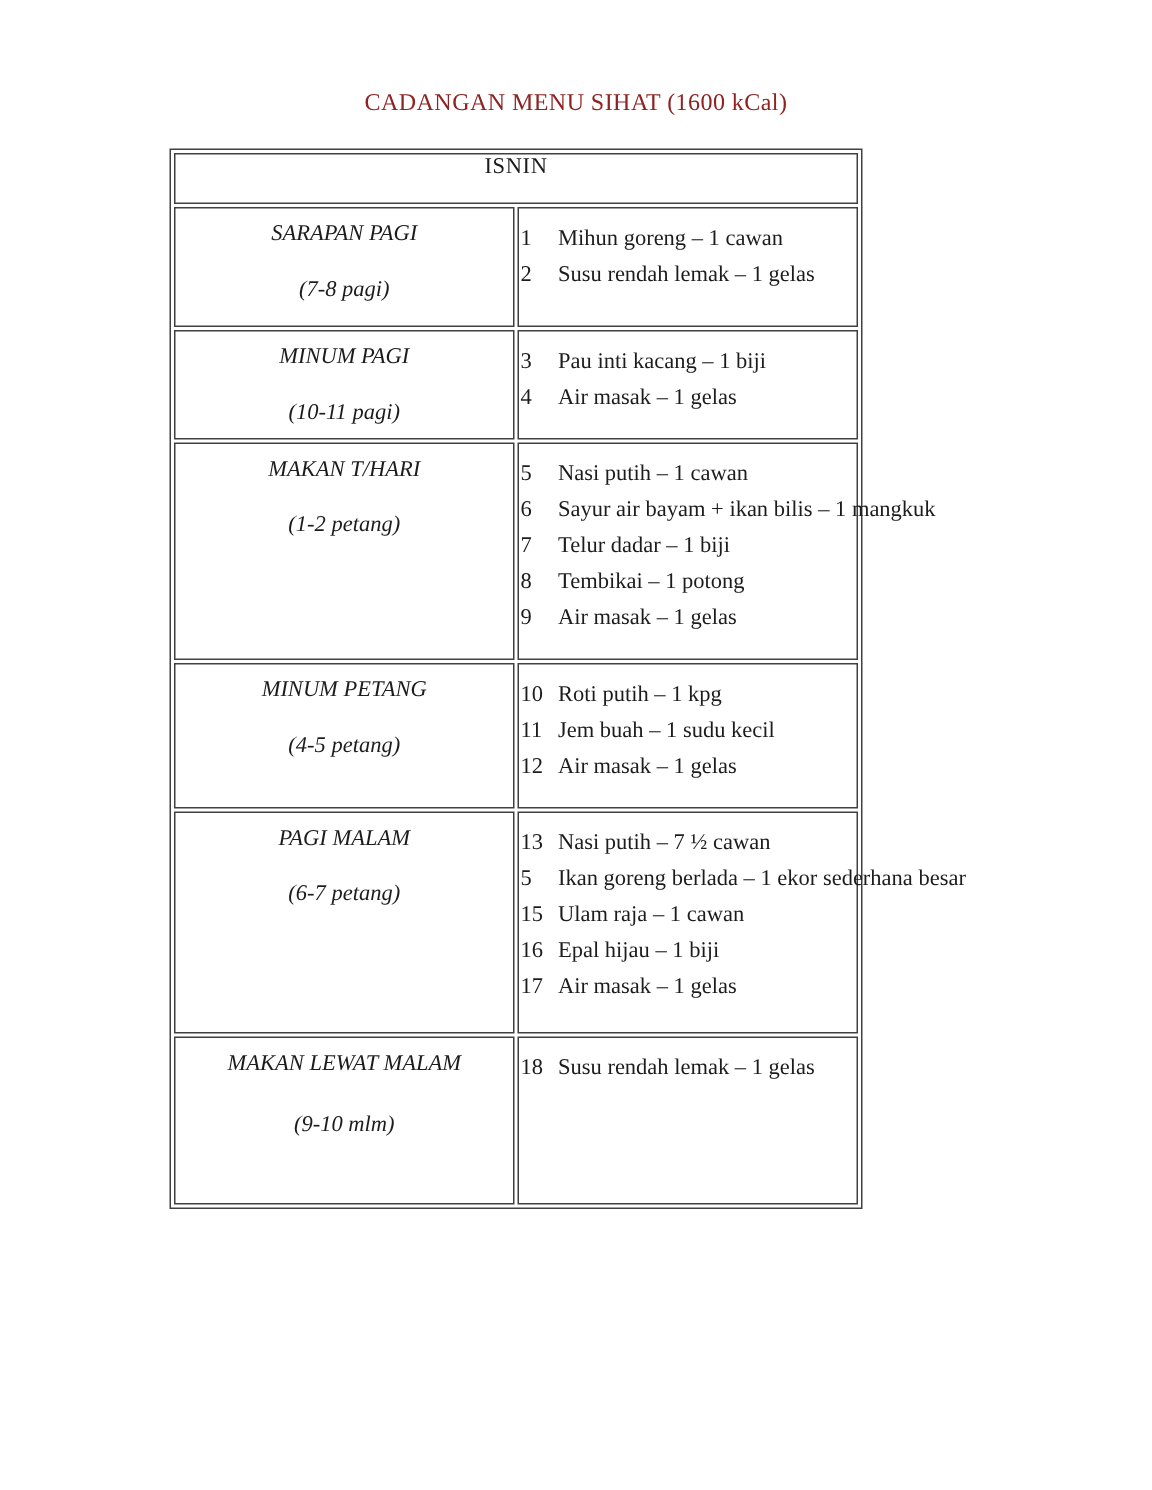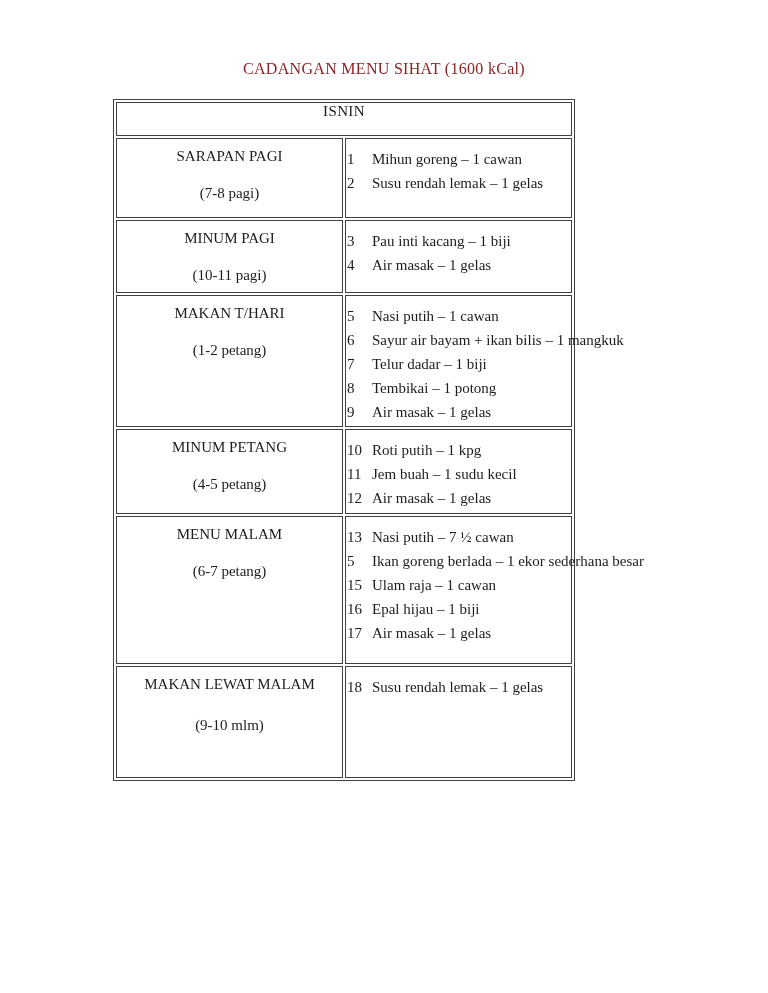--- a/index.html
+++ b/index.html
@@ -54,24 +54,25 @@
     height: 34px;
     letter-spacing: 0.4px;
   }
   td.meal-cell {
     width: 152px;
     text-align: center;
     color: var(--red);
     padding-top: 7px;
     line-height: 21px;
     font-size: 15px;
+    font-style: italic;
   }
   .meal-time { margin-top: 16px; }
   td.items-cell {
-    padding: 8px 2px 2px 1px;
+    padding: 8px 2px 15px 1px;
   }
   .item {
     line-height: 24px;
     white-space: nowrap;
     font-size: 15px;
   }
   .item-num {
     display: inline-block;
     width: 25px;
     text-align: left;
@@ -135,21 +136,21 @@
             <div class="meal-time">(4-5 petang)</div>
           </td>
           <td class="items-cell">
             <div class="item"><span class="item-num">10</span><span class="item-text">Roti putih – 1 kpg</span></div>
             <div class="item"><span class="item-num">11</span><span class="item-text">Jem buah – 1 sudu kecil</span></div>
             <div class="item"><span class="item-num">12</span><span class="item-text">Air masak – 1 gelas</span></div>
           </td>
         </tr>
         <tr class="meal-row">
           <td class="meal-cell">
-            <div class="meal-name">MENU MALAM</div>
+            <div class="meal-name">PAGI MALAM</div>
             <div class="meal-time">(6-7 petang)</div>
           </td>
           <td class="items-cell">
             <div class="item"><span class="item-num">13</span><span class="item-text">Nasi putih – 7 ½ cawan</span></div>
             <div class="item"><span class="item-num">5</span><span class="item-text">Ikan goreng berlada – 1 ekor sederhana besar</span></div>
             <div class="item"><span class="item-num">15</span><span class="item-text">Ulam raja – 1 cawan</span></div>
             <div class="item"><span class="item-num">16</span><span class="item-text">Epal hijau – 1 biji</span></div>
             <div class="item"><span class="item-num">17</span><span class="item-text">Air masak – 1 gelas</span></div>
           </td>
         </tr>

